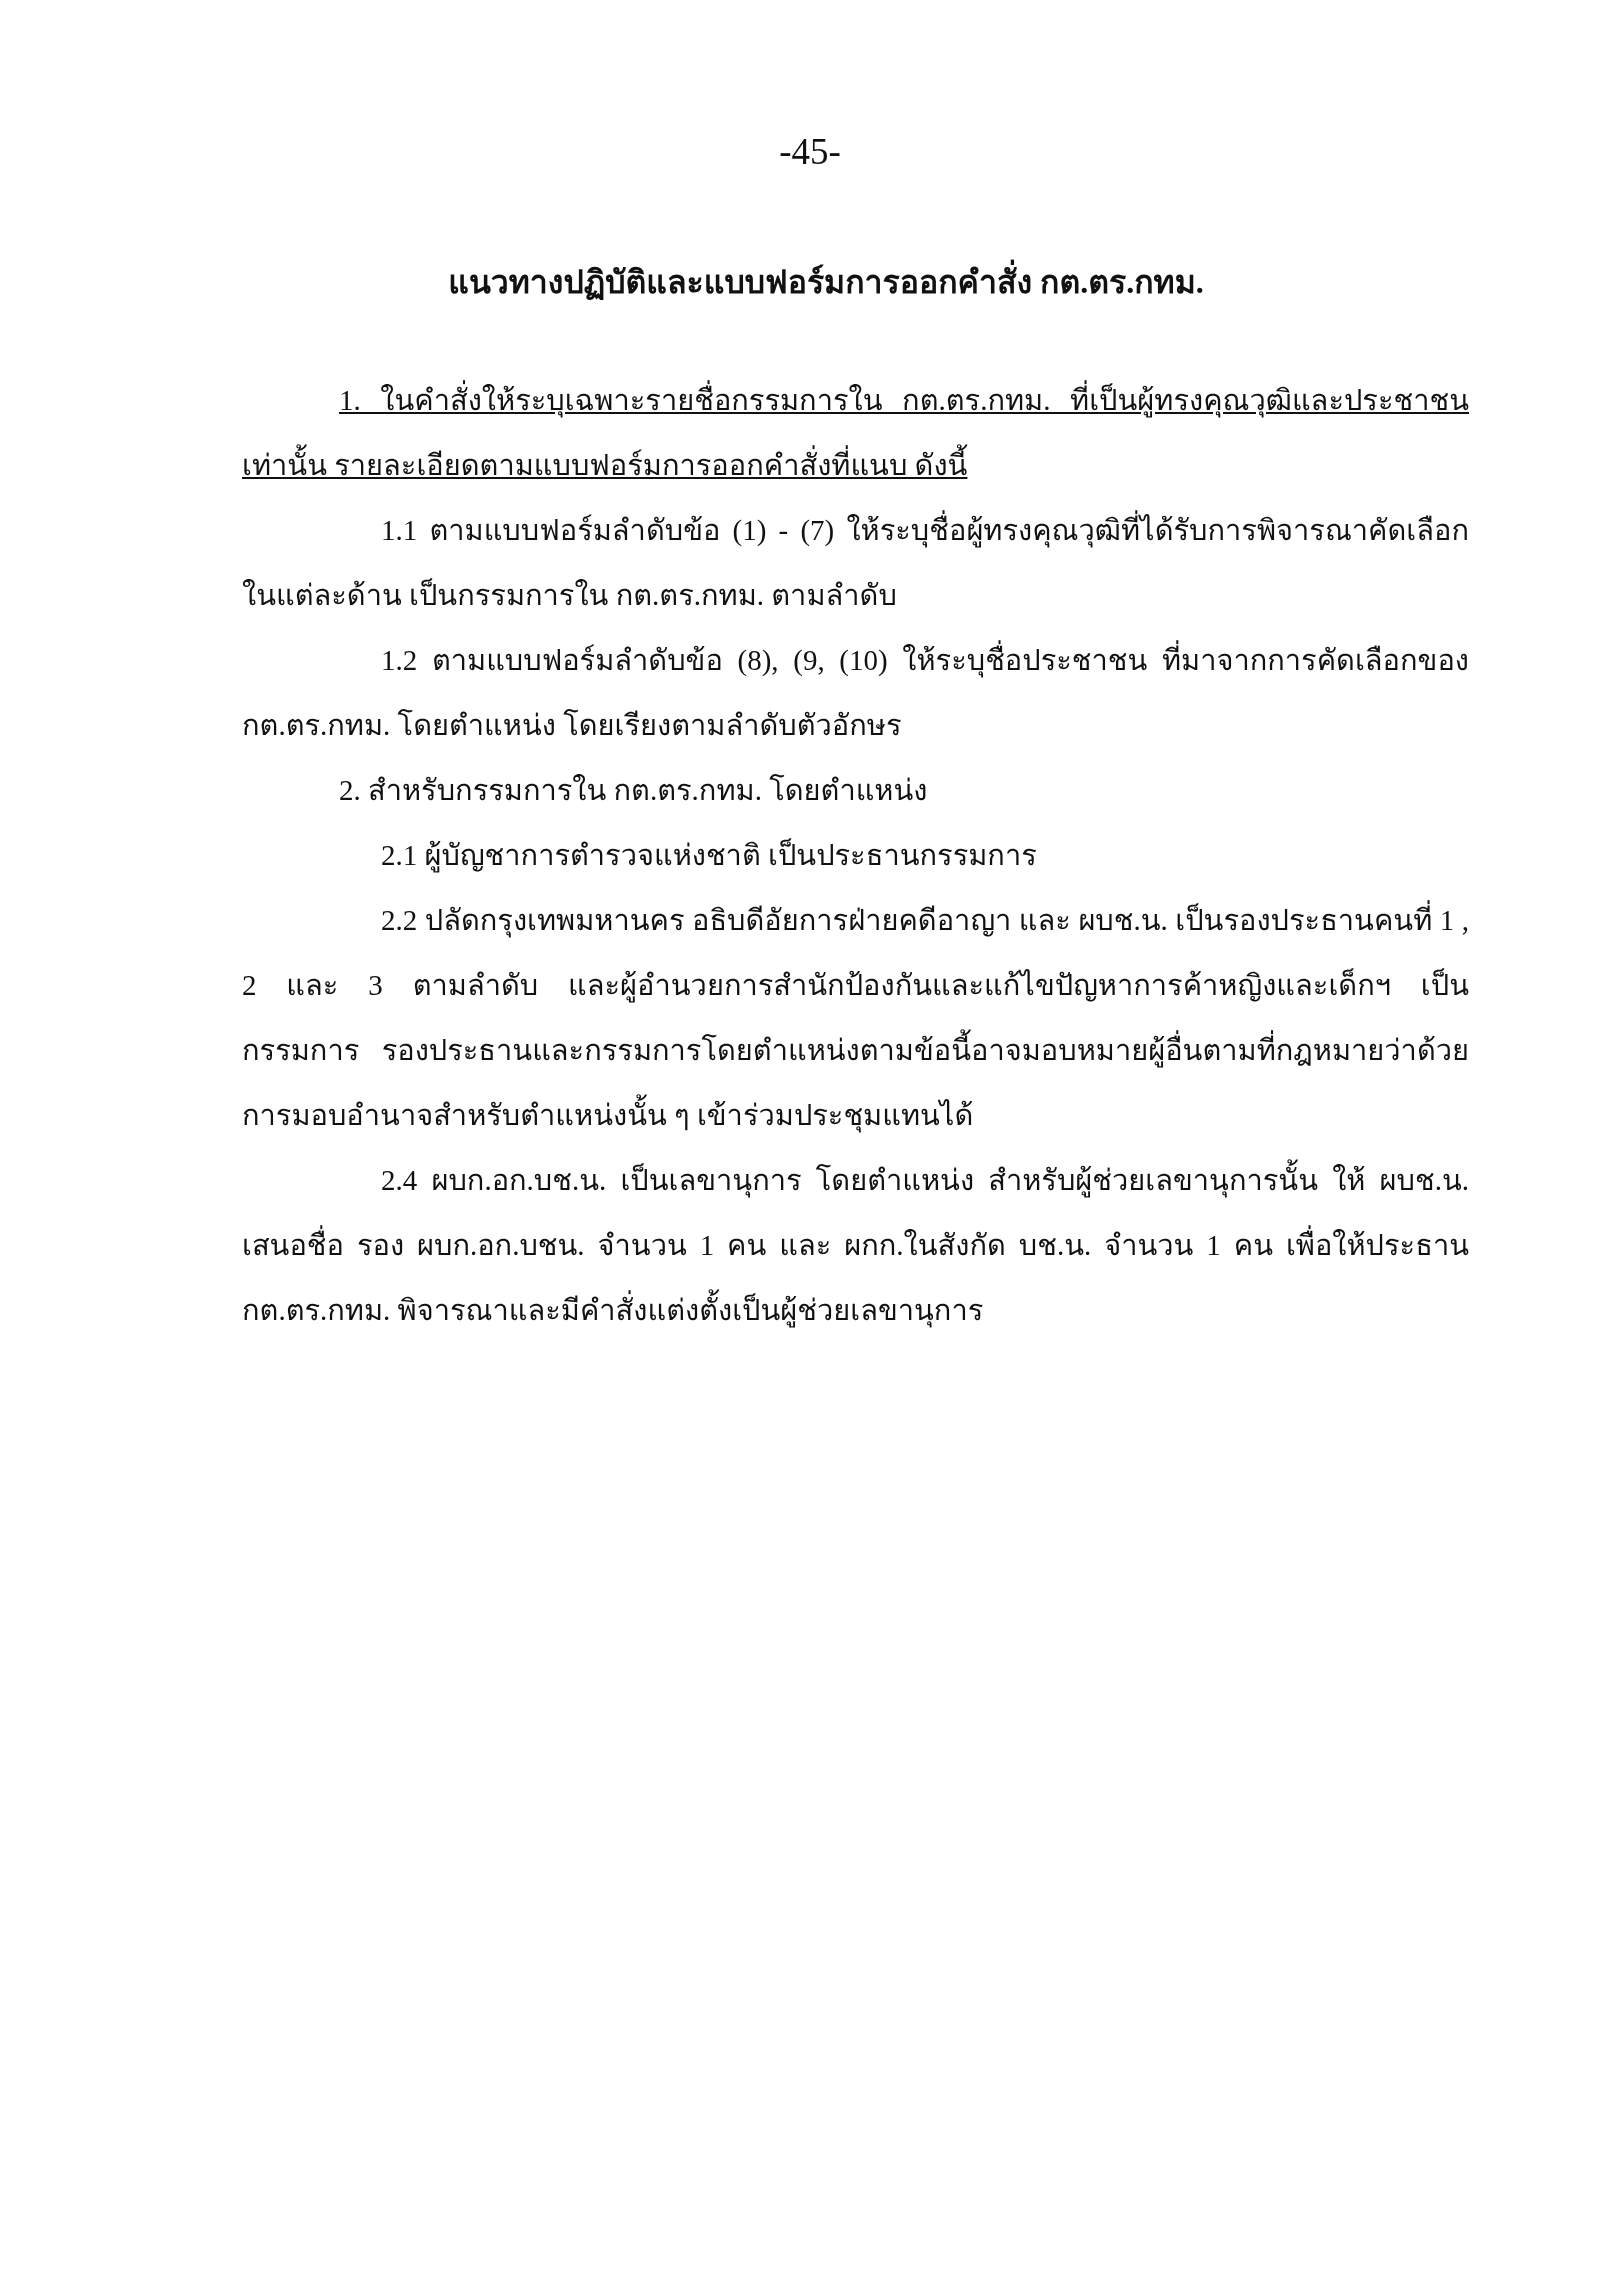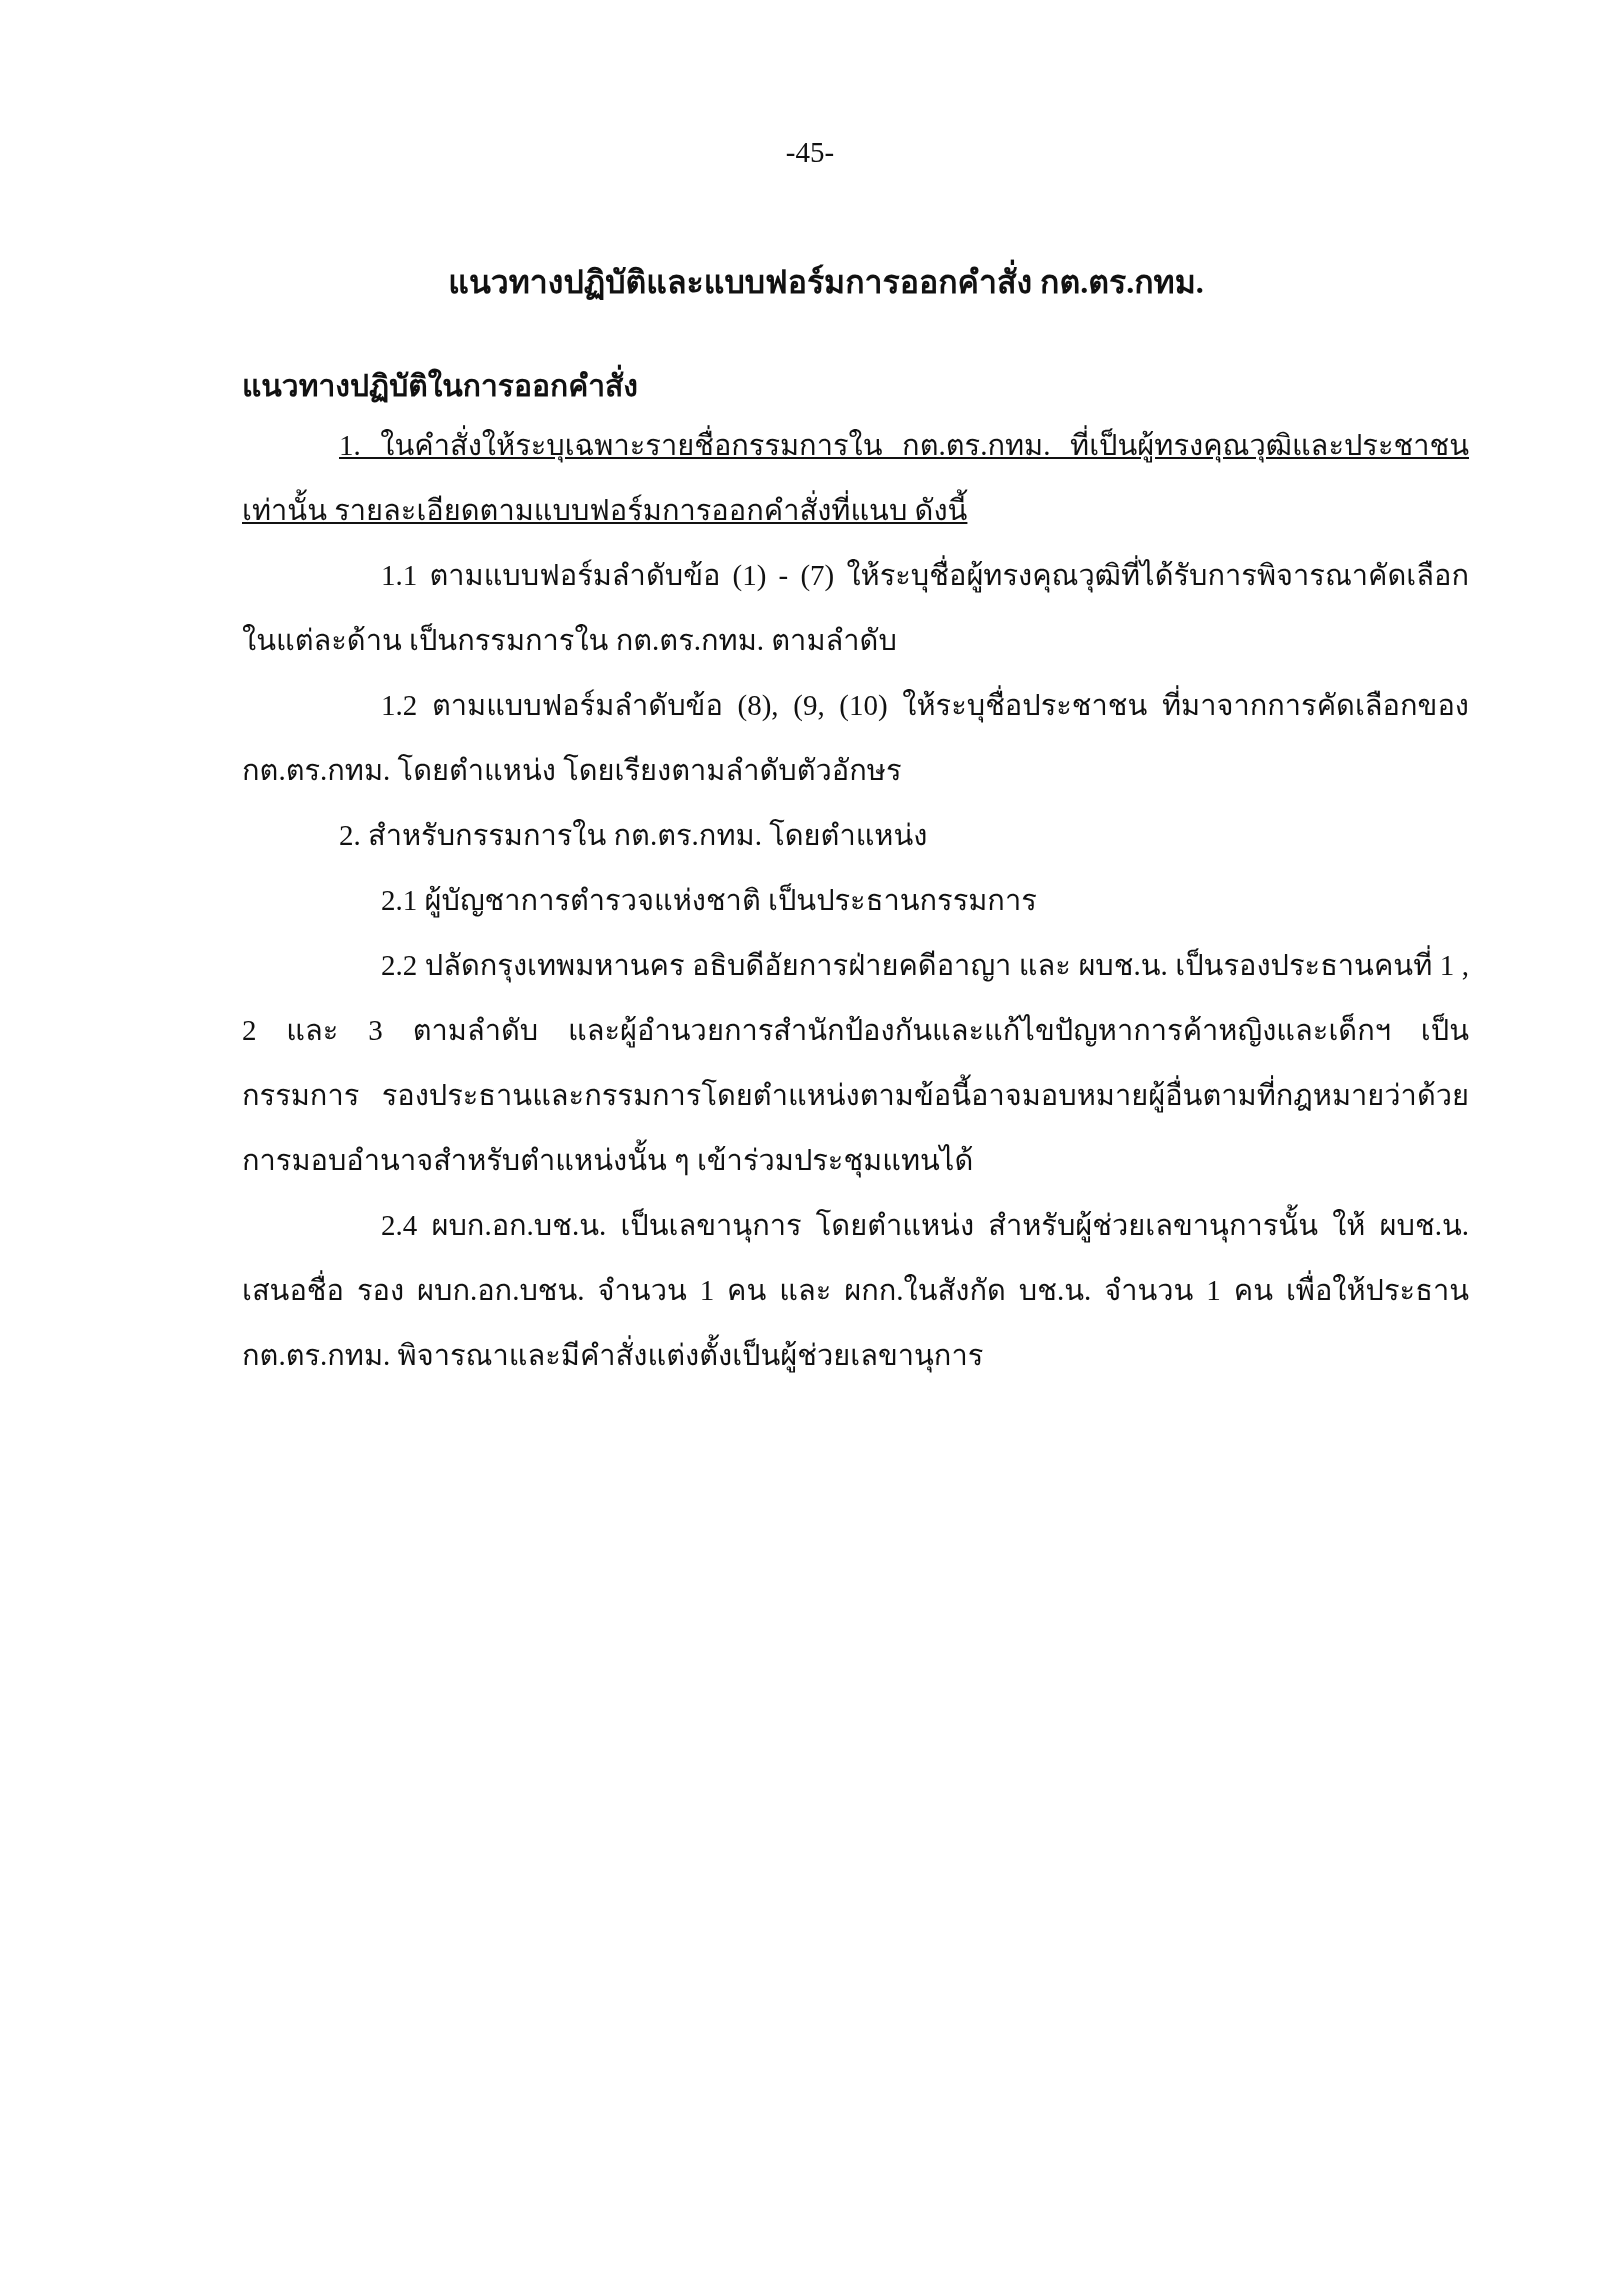--- a/index.html
+++ b/index.html
@@ -21,21 +21,21 @@
       top: 0;
       width: 1620px;
       height: 2293px;
     }
     .page-number {
       position: absolute;
       top: 134px;
       left: 0;
       width: 100%;
       text-align: center;
-      font-size: 29px;
+      font-size: 37px;
       line-height: 36px;
     }
     .doc-title {
       position: absolute;
       top: 244px;
       left: 0;
       width: 100%;
       text-align: center;
       font-size: 32px;
       font-weight: bold;
@@ -69,21 +69,20 @@
 </head>
 <body>
 
 <div class="page">
 
   <div class="page-number">-45-</div>
 
   <h1 class="doc-title">แนวทางปฏิบัติและแบบฟอร์มการออกคำสั่ง กต.ตร.กทม.</h1>
 
   <div class="content">
-    <h2 class="section-heading">แนวทางปฏิบัติในการออกคำสั่ง</h2>
 
     <p class="para indent-1 first-para">1.  ในคำสั่งให้ระบุเฉพาะรายชื่อกรรมการใน กต.ตร.กทม. ที่เป็นผู้ทรงคุณวุฒิและประชาชน เท่านั้น  รายละเอียดตามแบบฟอร์มการออกคำสั่งที่แนบ ดังนี้</p>
     <p class="para indent-2">1.1  ตามแบบฟอร์มลำดับข้อ (1) - (7) ให้ระบุชื่อผู้ทรงคุณวุฒิที่ได้รับการพิจารณาคัดเลือก ในแต่ละด้าน  เป็นกรรมการใน กต.ตร.กทม.  ตามลำดับ</p>
     <p class="para indent-2">1.2  ตามแบบฟอร์มลำดับข้อ (8), (9, (10) ให้ระบุชื่อประชาชน ที่มาจากการคัดเลือกของ กต.ตร.กทม.  โดยตำแหน่ง  โดยเรียงตามลำดับตัวอักษร</p>
     <p class="para indent-1">2.  สำหรับกรรมการใน กต.ตร.กทม. โดยตำแหน่ง</p>
     <p class="para indent-2">2.1  ผู้บัญชาการตำรวจแห่งชาติ เป็นประธานกรรมการ</p>
     <p class="para indent-2">2.2  ปลัดกรุงเทพมหานคร อธิบดีอัยการฝ่ายคดีอาญา และ ผบช.น. เป็นรองประธานคนที่ 1 , 2 และ 3 ตามลำดับ และผู้อำนวยการสำนักป้องกันและแก้ไขปัญหาการค้าหญิงและเด็กฯ เป็น กรรมการ  รองประธานและกรรมการโดยตำแหน่งตามข้อนี้อาจมอบหมายผู้อื่นตามที่กฎหมายว่าด้วย การมอบอำนาจสำหรับตำแหน่งนั้น ๆ  เข้าร่วมประชุมแทนได้</p>
     <p class="para indent-2">2.4  ผบก.อก.บช.น. เป็นเลขานุการ  โดยตำแหน่ง สำหรับผู้ช่วยเลขานุการนั้น ให้ ผบช.น. เสนอชื่อ รอง ผบก.อก.บชน. จำนวน 1 คน และ ผกก.ในสังกัด บช.น. จำนวน 1 คน เพื่อให้ประธาน กต.ตร.กทม. พิจารณาและมีคำสั่งแต่งตั้งเป็นผู้ช่วยเลขานุการ</p>
   </div>
 

